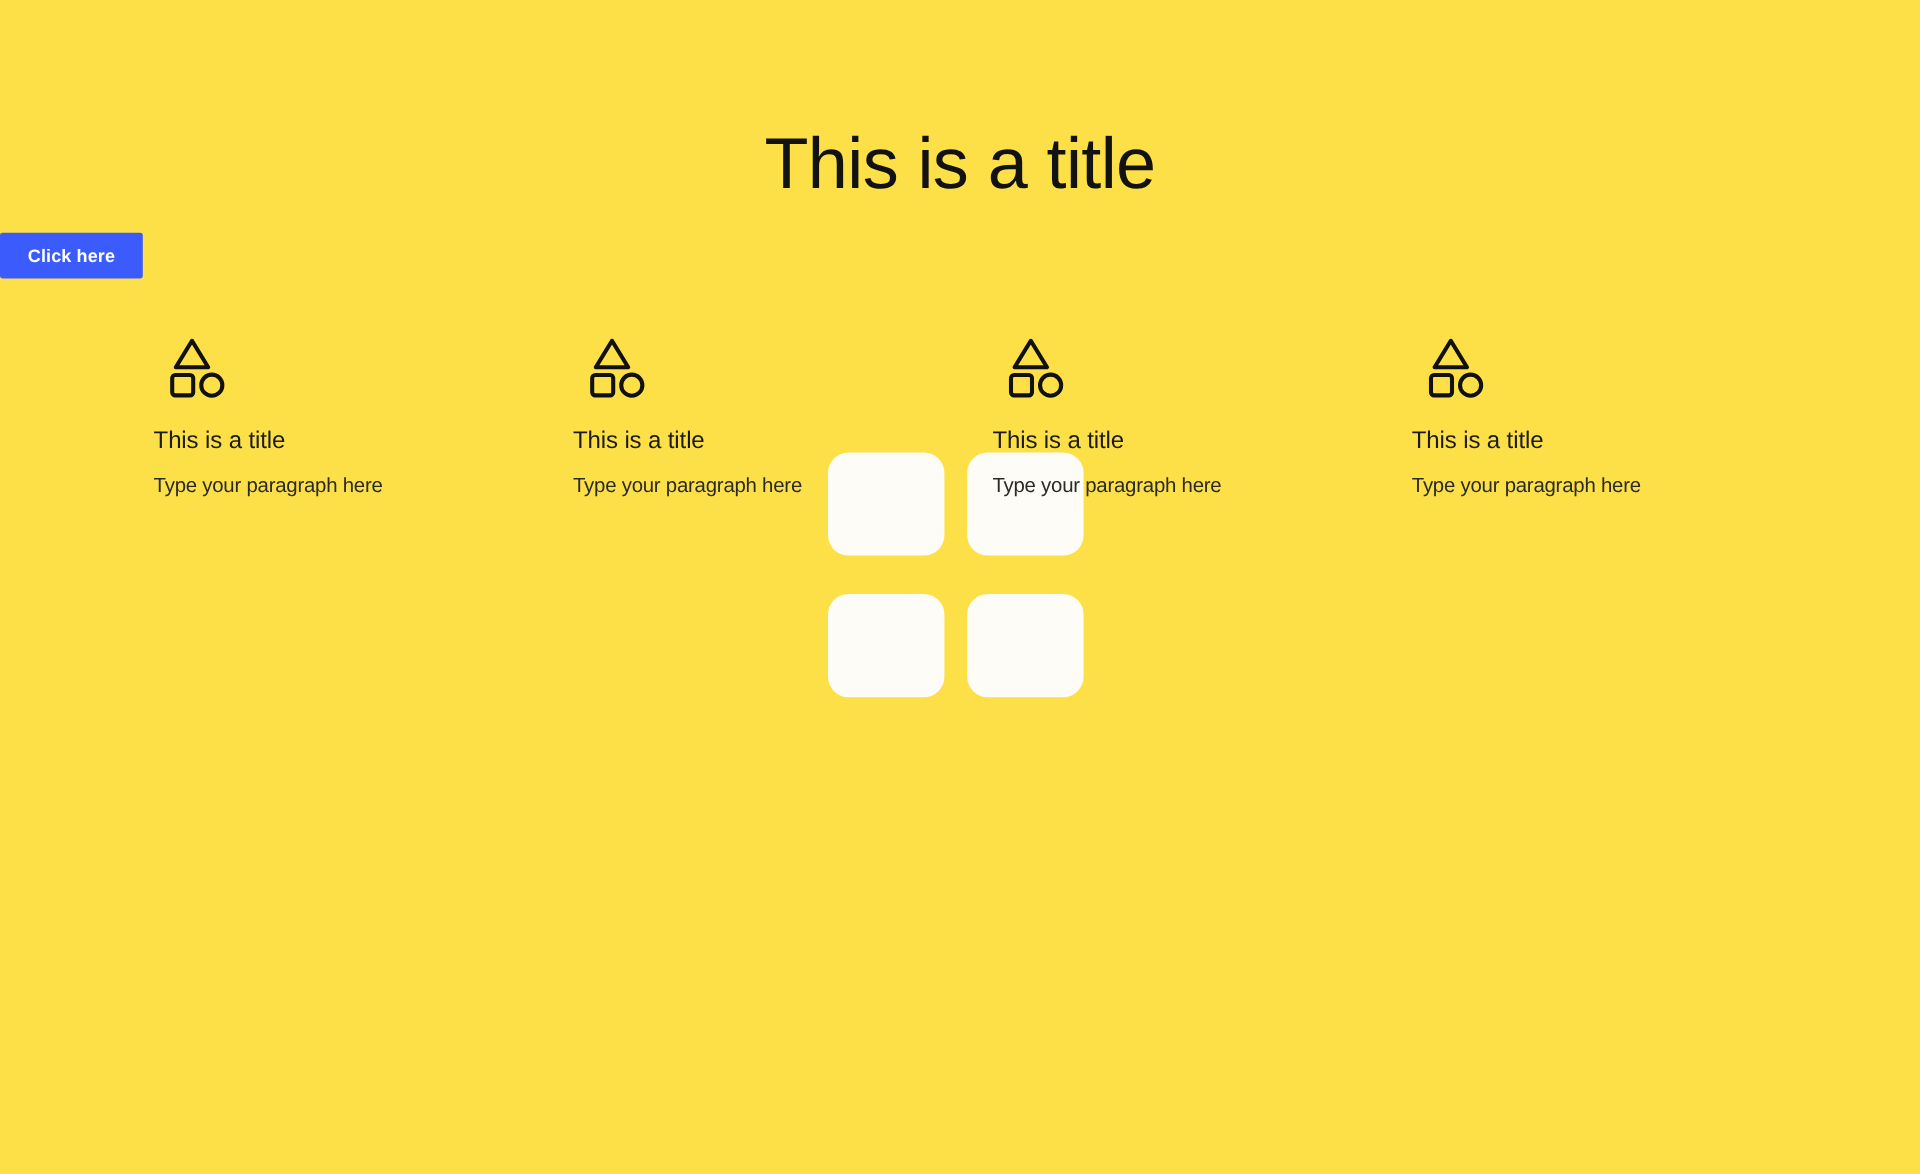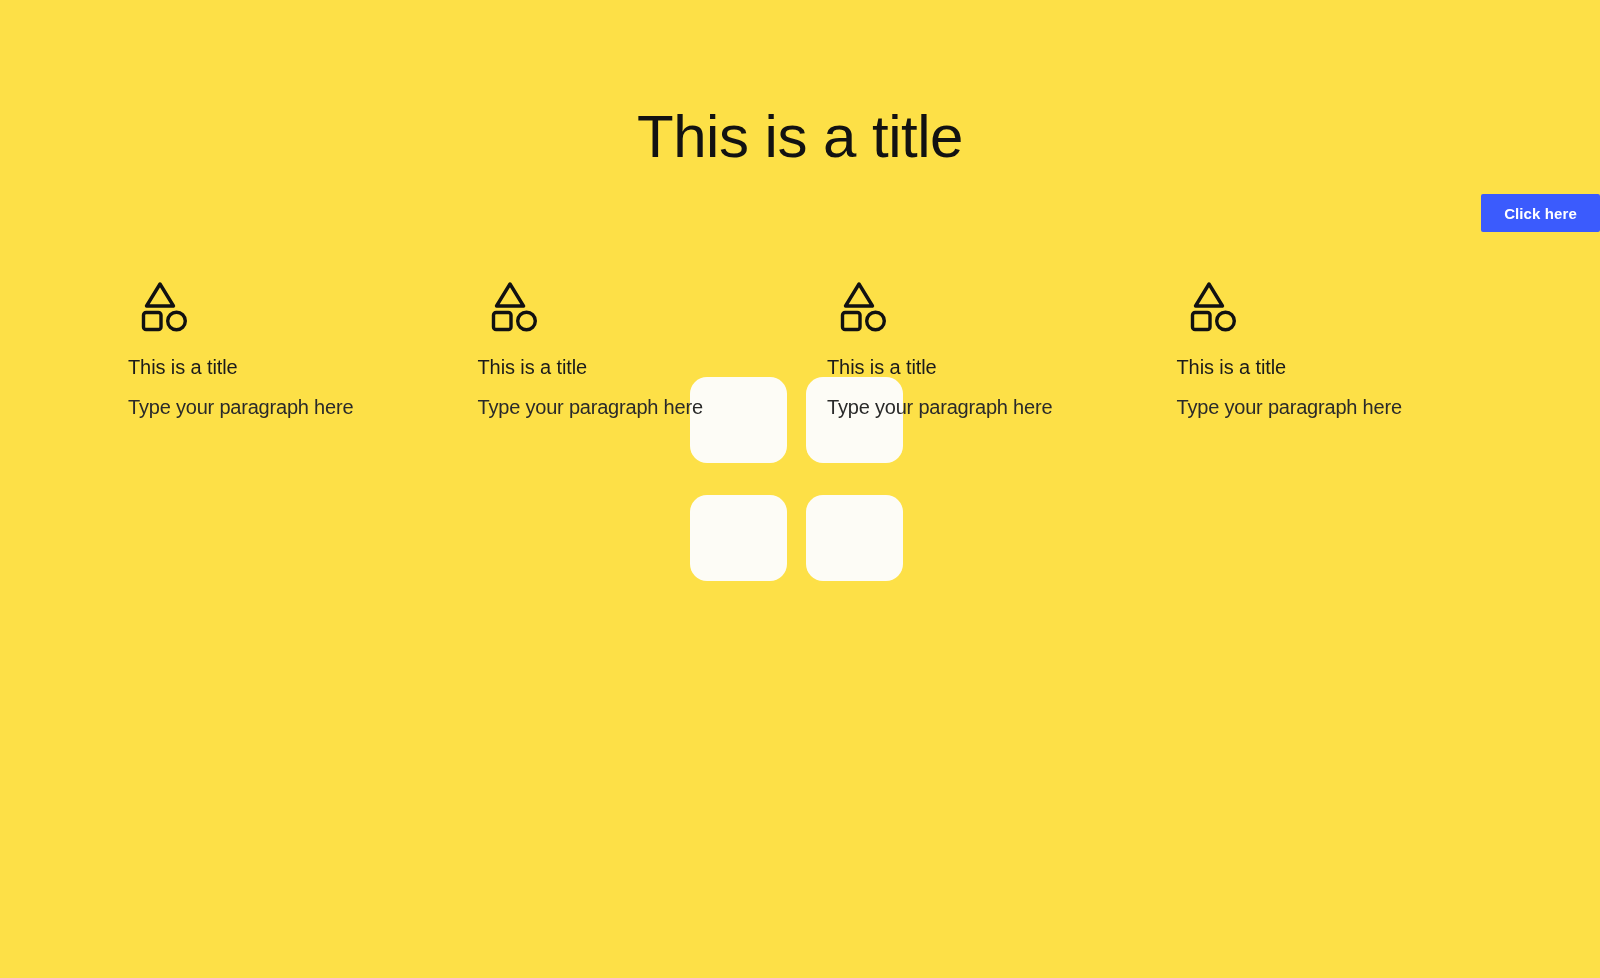--- a/index.html
+++ b/index.html
@@ -55,21 +55,21 @@
     padding-top: 104px;
     font-size: 60px;
     line-height: 1.1;
     font-weight: 400;
     letter-spacing: -0.5px;
     color: #121212;
   }
   .hero-cta-wrap {
     margin-top: 24px;
     display: flex;
-    justify-content: flex-end;
+    justify-content: flex-start;
   }
   .hero-cta {
     display: inline-flex;
     align-items: center;
     justify-content: center;
     width: 119px;
     height: 38px;
     background: #3b5bfd;
     color: #ffffff;
     border: none;
@@ -107,21 +107,21 @@
   .feature-title {
     margin: 0 0 14px 0;
     font-size: 20px;
     line-height: 1.25;
     font-weight: 400;
     letter-spacing: -0.1px;
     color: #1b1b1b;
   }
   .feature-text {
     margin: 0;
-    font-size: 20px;
+    font-size: 17px;
     line-height: 1.3;
     font-weight: 400;
     letter-spacing: -0.2px;
     color: #2a2a2a;
     white-space: nowrap;
   }
 </style>
 </head>
 <body>
 

